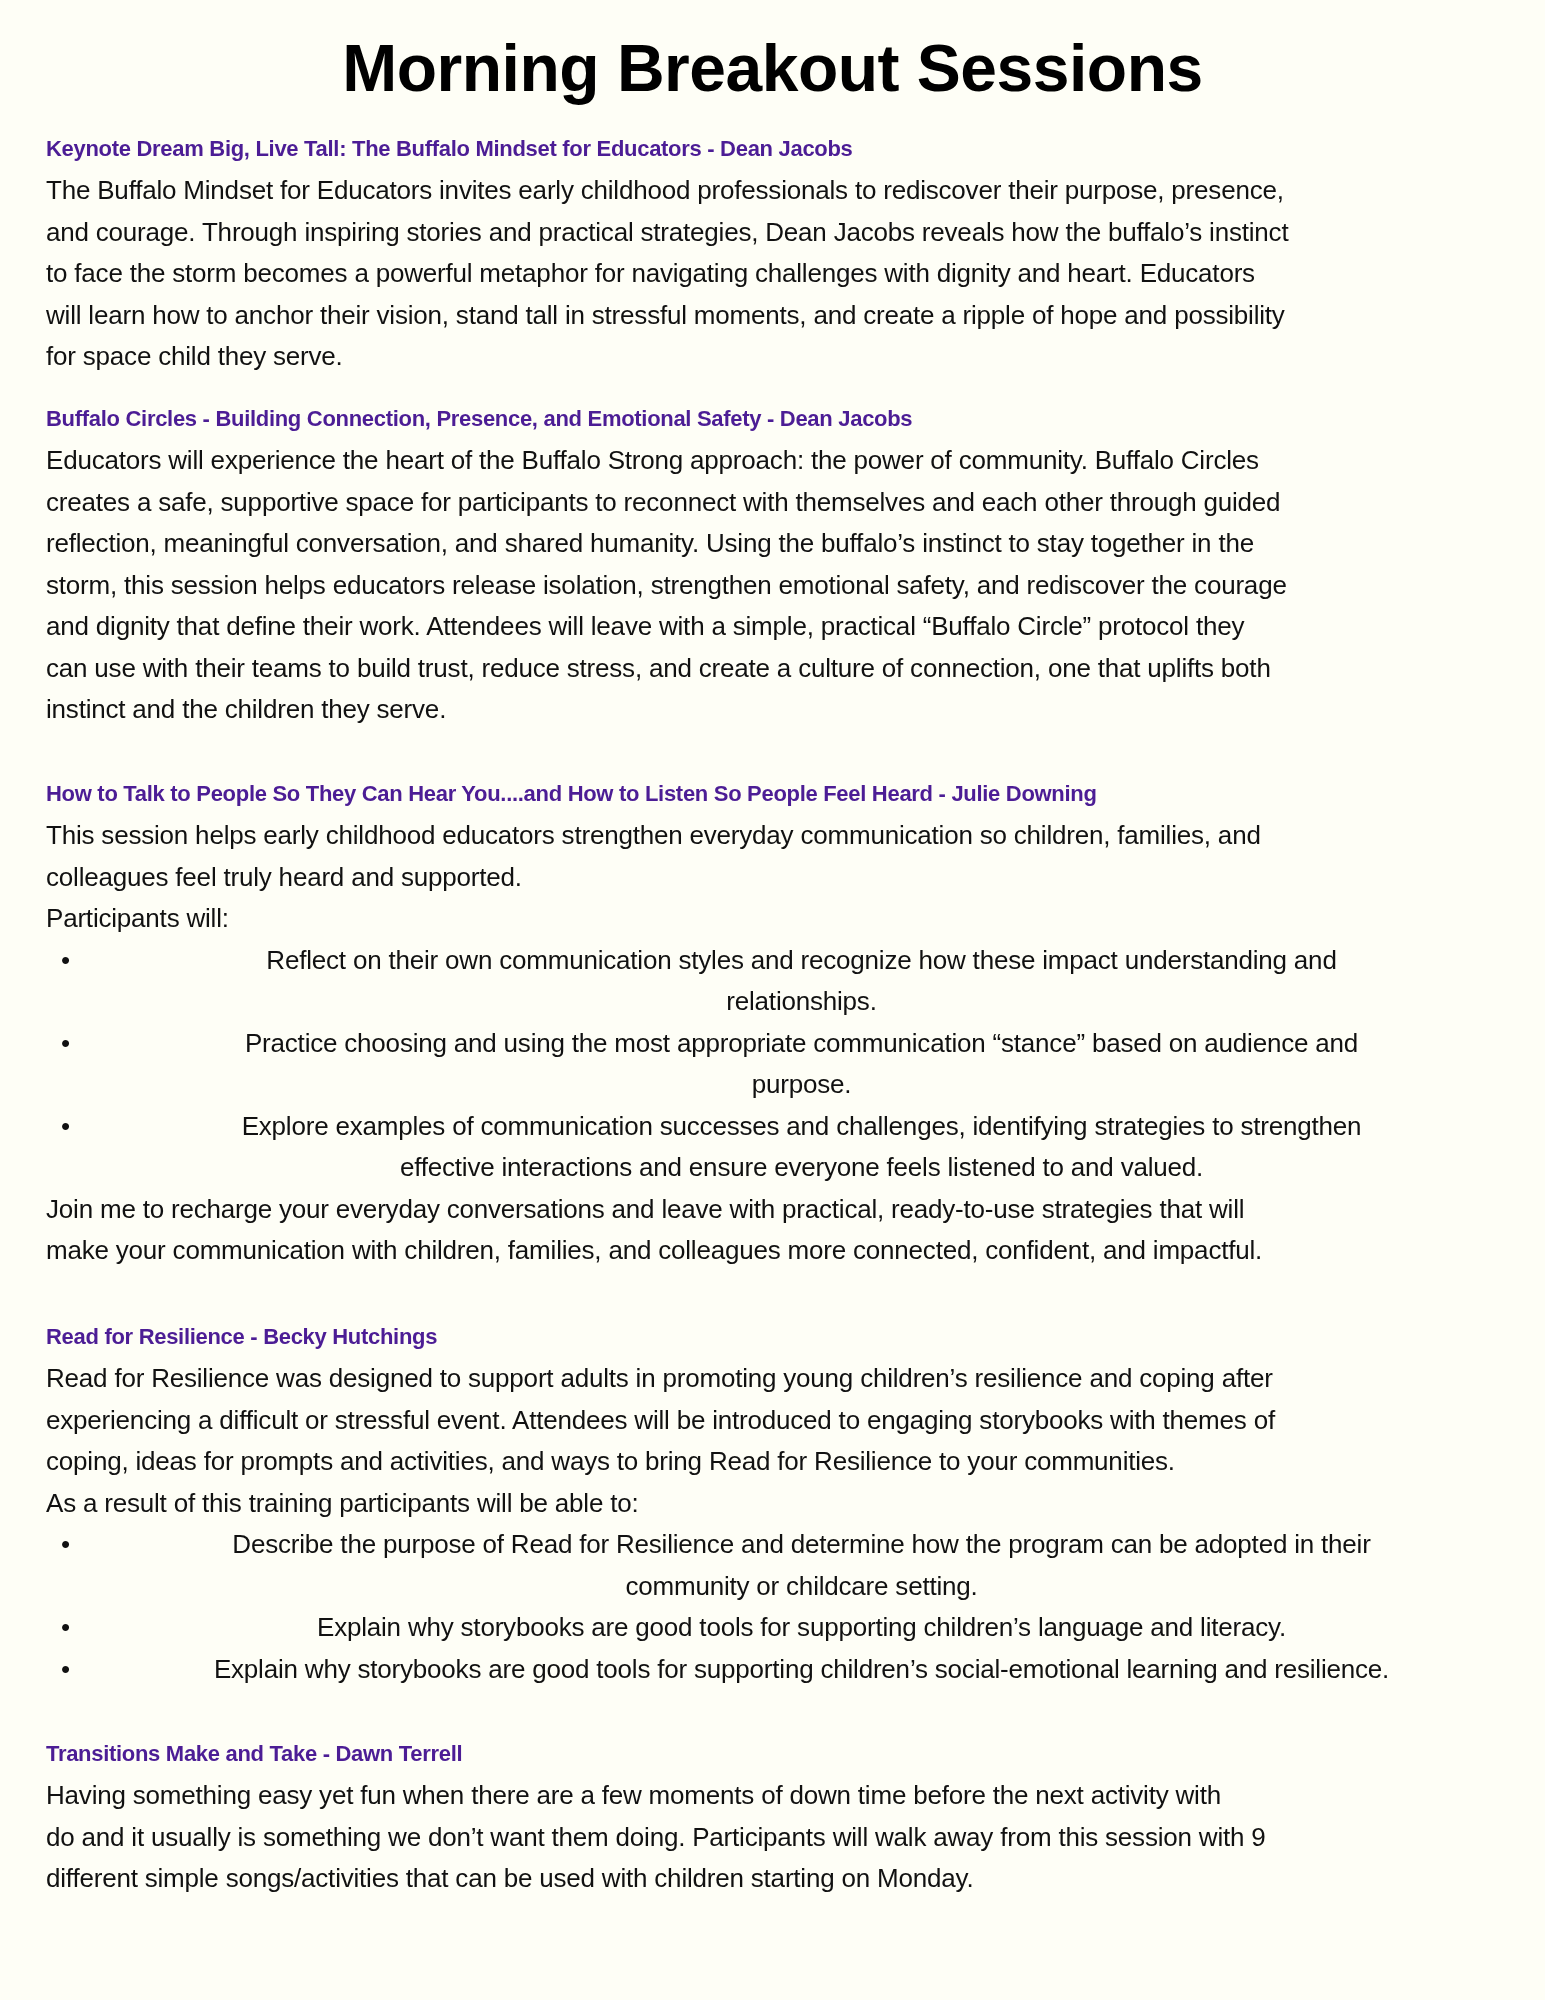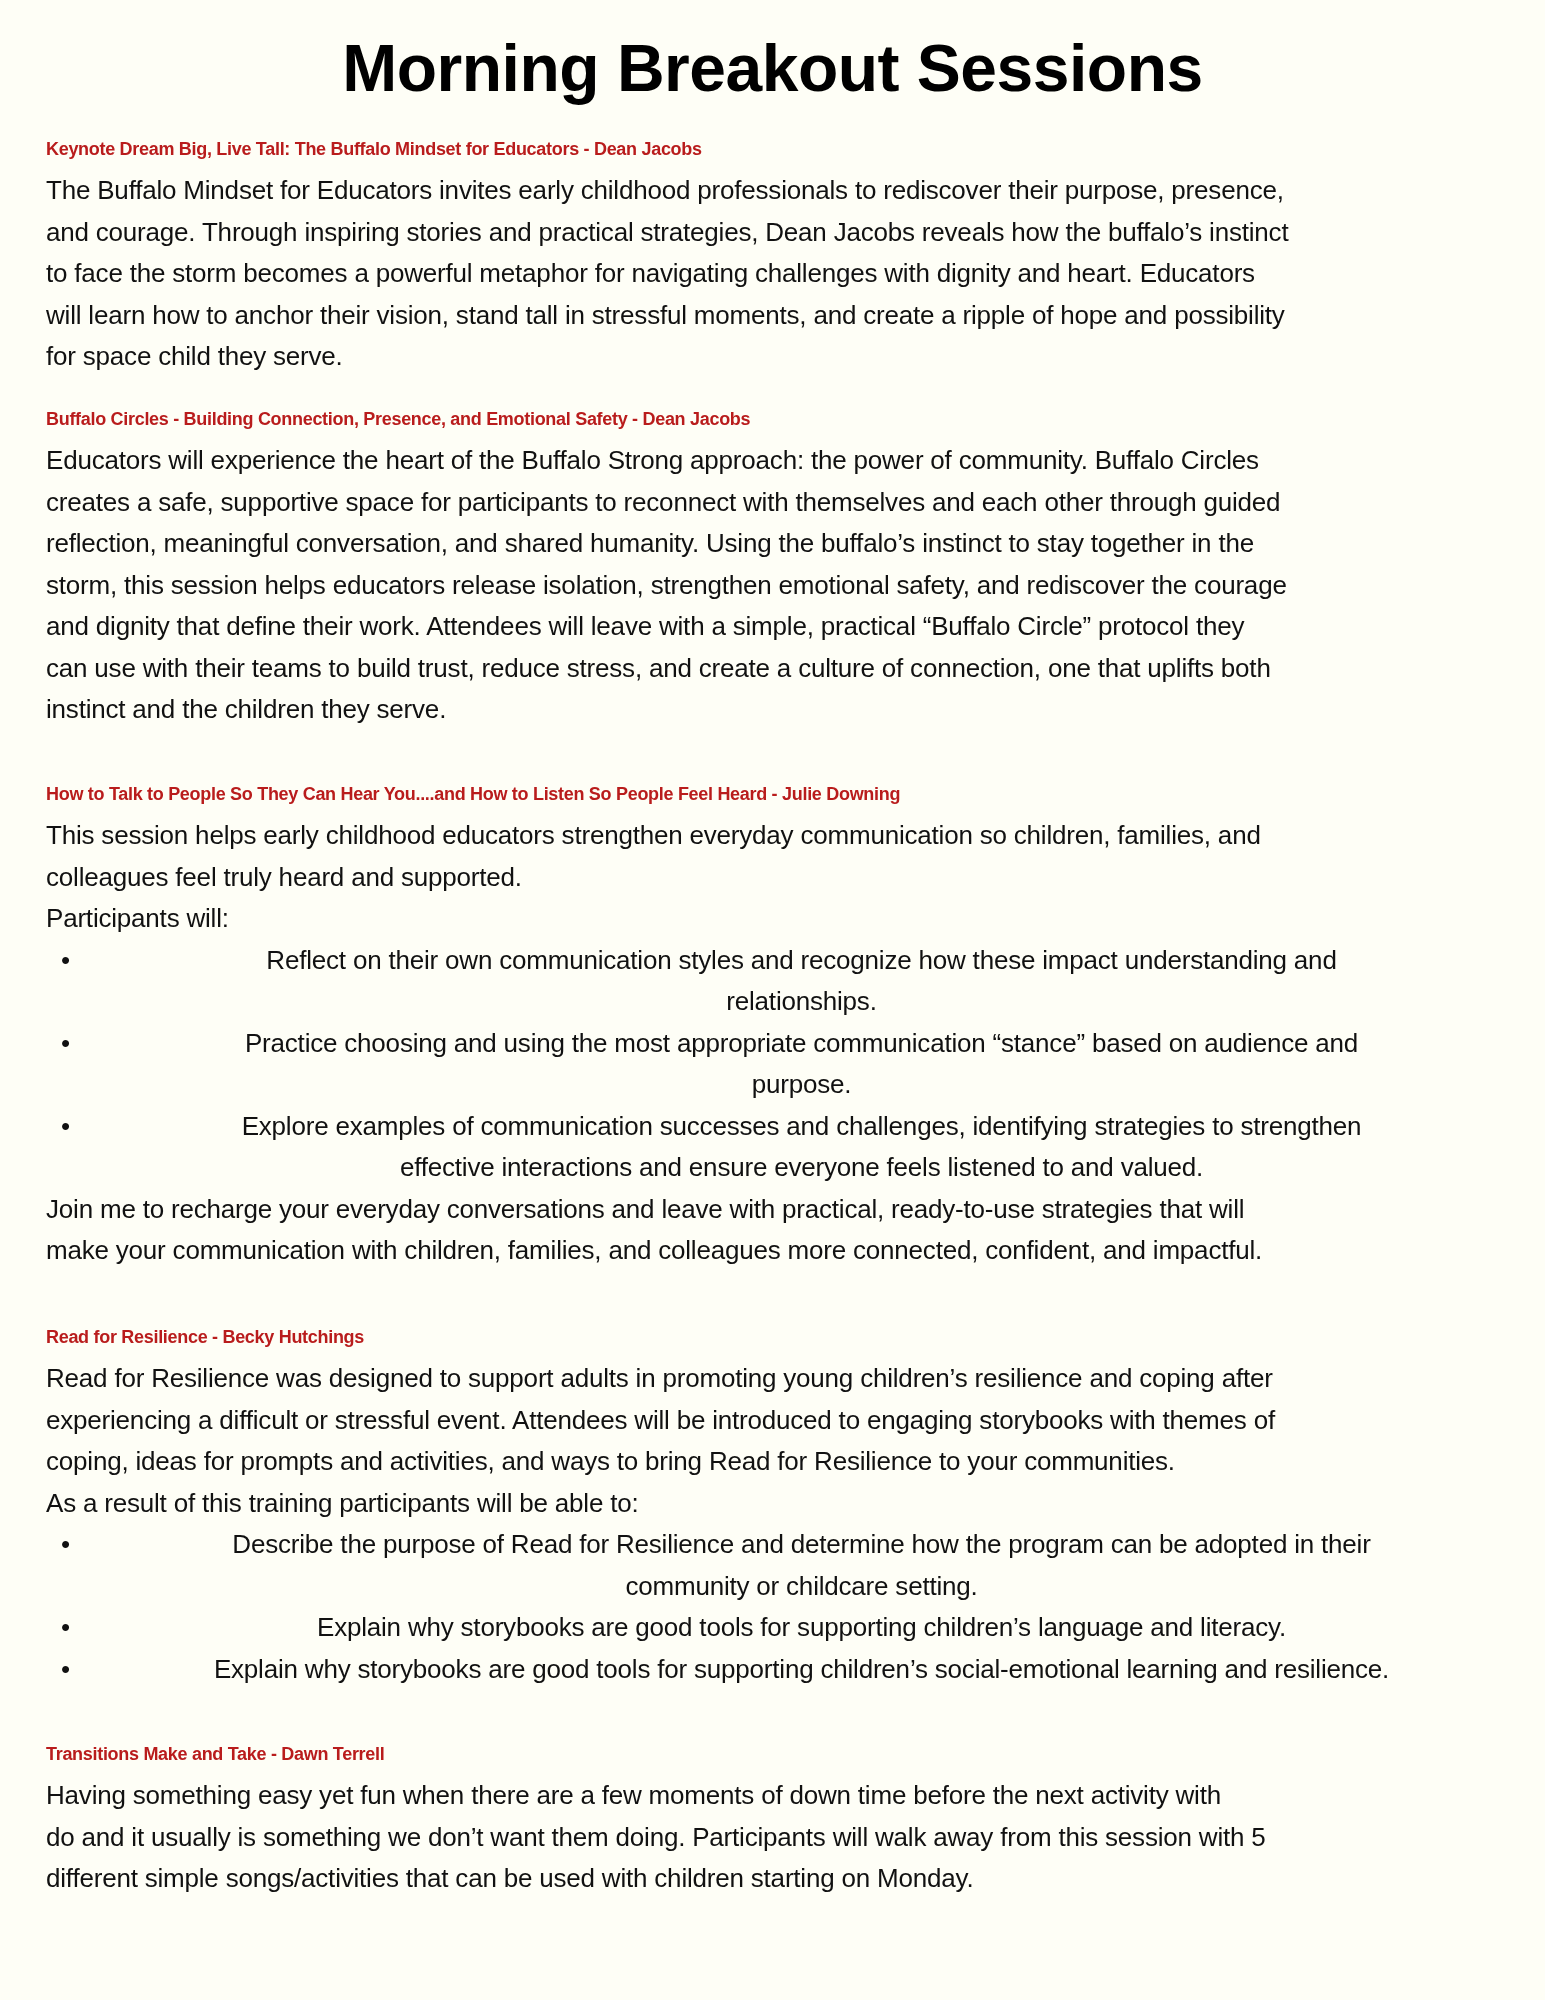--- a/index.html
+++ b/index.html
@@ -10,21 +10,21 @@
     font-family: "Liberation Sans", "DejaVu Sans", sans-serif;
   }
   .page { position: relative; width: 1479px; height: 2000px; }
   .title {
     position: absolute; left: 0; top: 28px; width: 1545px;
     text-align: center; font-weight: 700; font-size: 66px; line-height: 80px;
     letter-spacing: -0.5px; color: #000;
   }
   .session { position: absolute; left: 46px; width: 1460px; }
   .s-head {
-    font-weight: 700; font-size: 18px; line-height: 42px; color: #b91c1c;
+    font-weight: 700; font-size: 22px; line-height: 42px; color: #4c1d95;
     letter-spacing: -0.3px;
   }
   .s-body { font-size: 26px; line-height: 41.5px; letter-spacing: -0.2px; }
   .s-body p { margin: 0; }
   ul { margin: 0; padding: 0; list-style: none; text-align: center; }
   li { position: relative; padding-left: 51px; }
   li::before {
     content: "\2022"; position: absolute; left: 15px; top: 0; font-size: 26px;
   }
 </style>
@@ -102,17 +102,17 @@
           <p>Explain why storybooks are good tools for supporting children’s social-emotional learning and resilience.</p>
         </li>
       </ul>
     </div>
   </section>
 
   <section class="session" style="top:1733px">
     <div class="s-head">Transitions Make and Take - Dawn Terrell</div>
     <div class="s-body">
       <p>Having something easy yet fun when there are a few moments of down time before the next activity with</p>
-      <p>do and it usually is something we don’t want them doing. Participants will walk away from this session with 5</p>
+      <p>do and it usually is something we don’t want them doing. Participants will walk away from this session with 9</p>
       <p>different simple songs/activities that can be used with children starting on Monday.</p>
     </div>
   </section>
 </div>
 
 </body></html>

